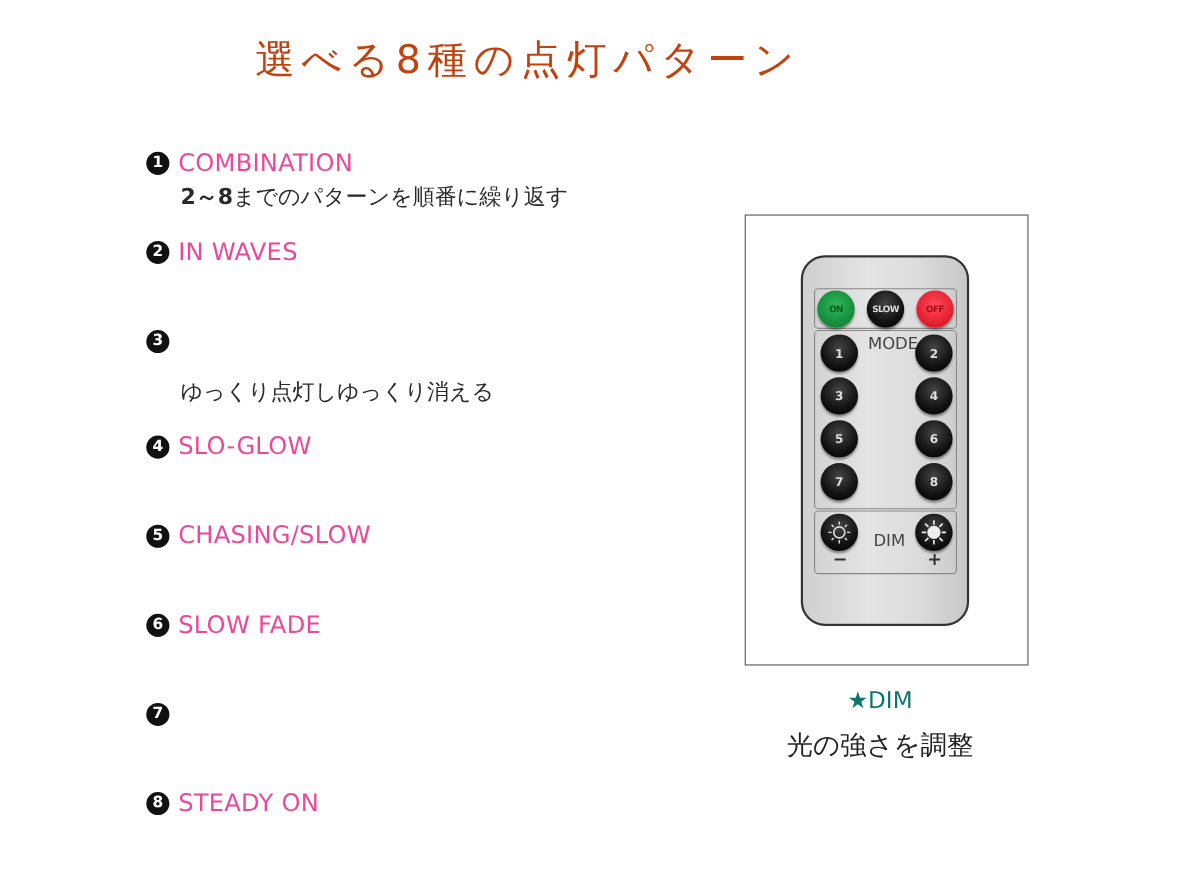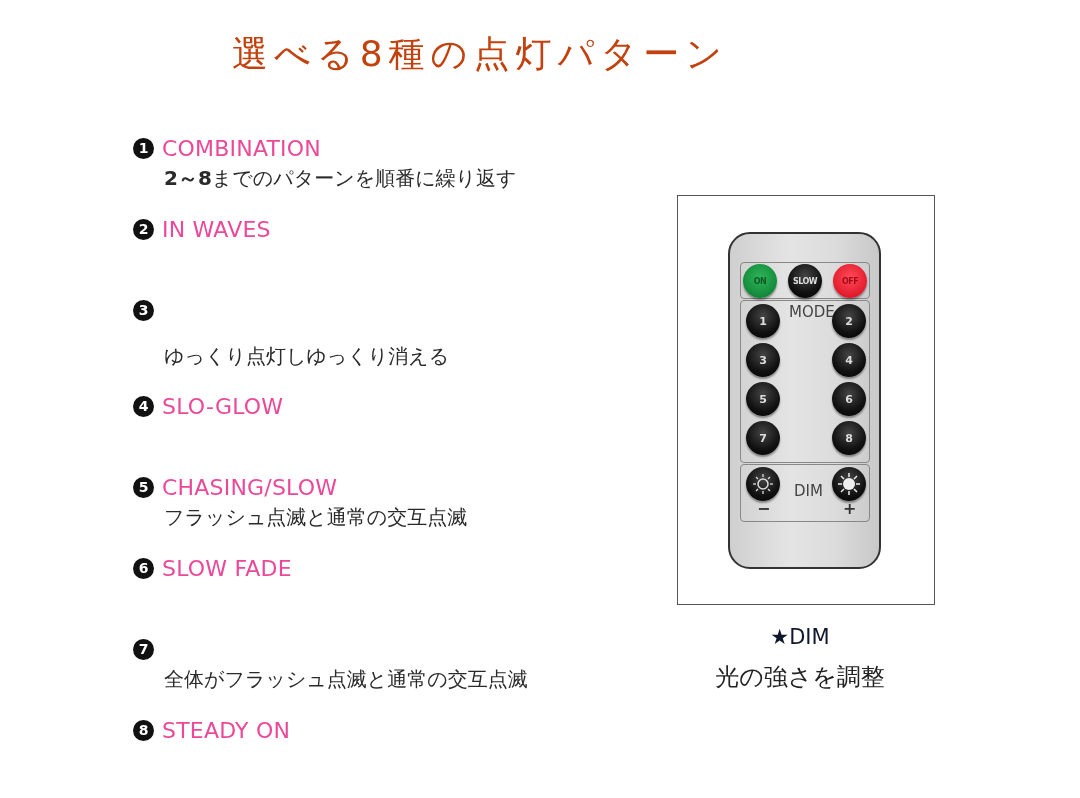--- a/index.html
+++ b/index.html
@@ -44,21 +44,21 @@
     color:#ddd; font-size:11px; font-weight:bold; display:flex; align-items:center; justify-content:center;
     box-shadow:0 2px 2px rgba(0,0,0,0.4);
   }
   .btn.small-txt { font-size:8px; letter-spacing:-0.5px; }
   .btn.on { background:radial-gradient(circle at 50% 40%, #2fb55a 0%, #138a3a 70%, #0b6d2c 100%); color:#0d5a25; }
   .btn.off { background:radial-gradient(circle at 50% 40%, #ff4a5a 0%, #e21b2c 70%, #b50f1d 100%); color:#a50c18; }
   .panel-label { position:absolute; font-size:15px; font-weight:normal; color:#444; }
   .sign { position:absolute; font-size:16px; font-weight:bold; color:#333; }
 
   .dim-caption { position:absolute; left:700px; top:625px; width:200px; text-align:center; }
-  .dim-title { font-size:21px; color:#0f172a; }
+  .dim-title { font-size:21px; color:#0f766e; }
   .dim-desc { font-size:24px; color:#222; margin-top:12px; }
 </style>
 </head>
 <body>
 
 <div class="title">選べる8種の点灯パターン</div>
 
 <div class="modes">
   <div class="mode" style="top:0px">
     <div class="mode-head">
@@ -83,33 +83,31 @@
     <div class="mode-head">
       <span class="badge">4</span>
       <span class="mode-name">SLO-GLOW</span>
     </div>
   </div>
   <div class="mode" style="top:339px">
     <div class="mode-head">
       <span class="badge">5</span>
       <span class="mode-name">CHASING/SLOW</span>
     </div>
-    <div class="mode-desc">フラッシュ点滅と通常の交互点滅</div>
   </div>
   <div class="mode" style="top:420px">
     <div class="mode-head">
       <span class="badge">6</span>
       <span class="mode-name">SLOW FADE</span>
     </div>
   </div>
   <div class="mode" style="top:501px">
     <div class="mode-head">
       <span class="badge">7</span>
     </div>
-    <div class="mode-desc">全体がフラッシュ点滅と通常の交互点滅</div>
   </div>
   <div class="mode" style="top:582px">
     <div class="mode-head">
       <span class="badge">8</span>
       <span class="mode-name">STEADY ON</span>
     </div>
   </div>
 </div>
 
 <div class="remote-frame">

